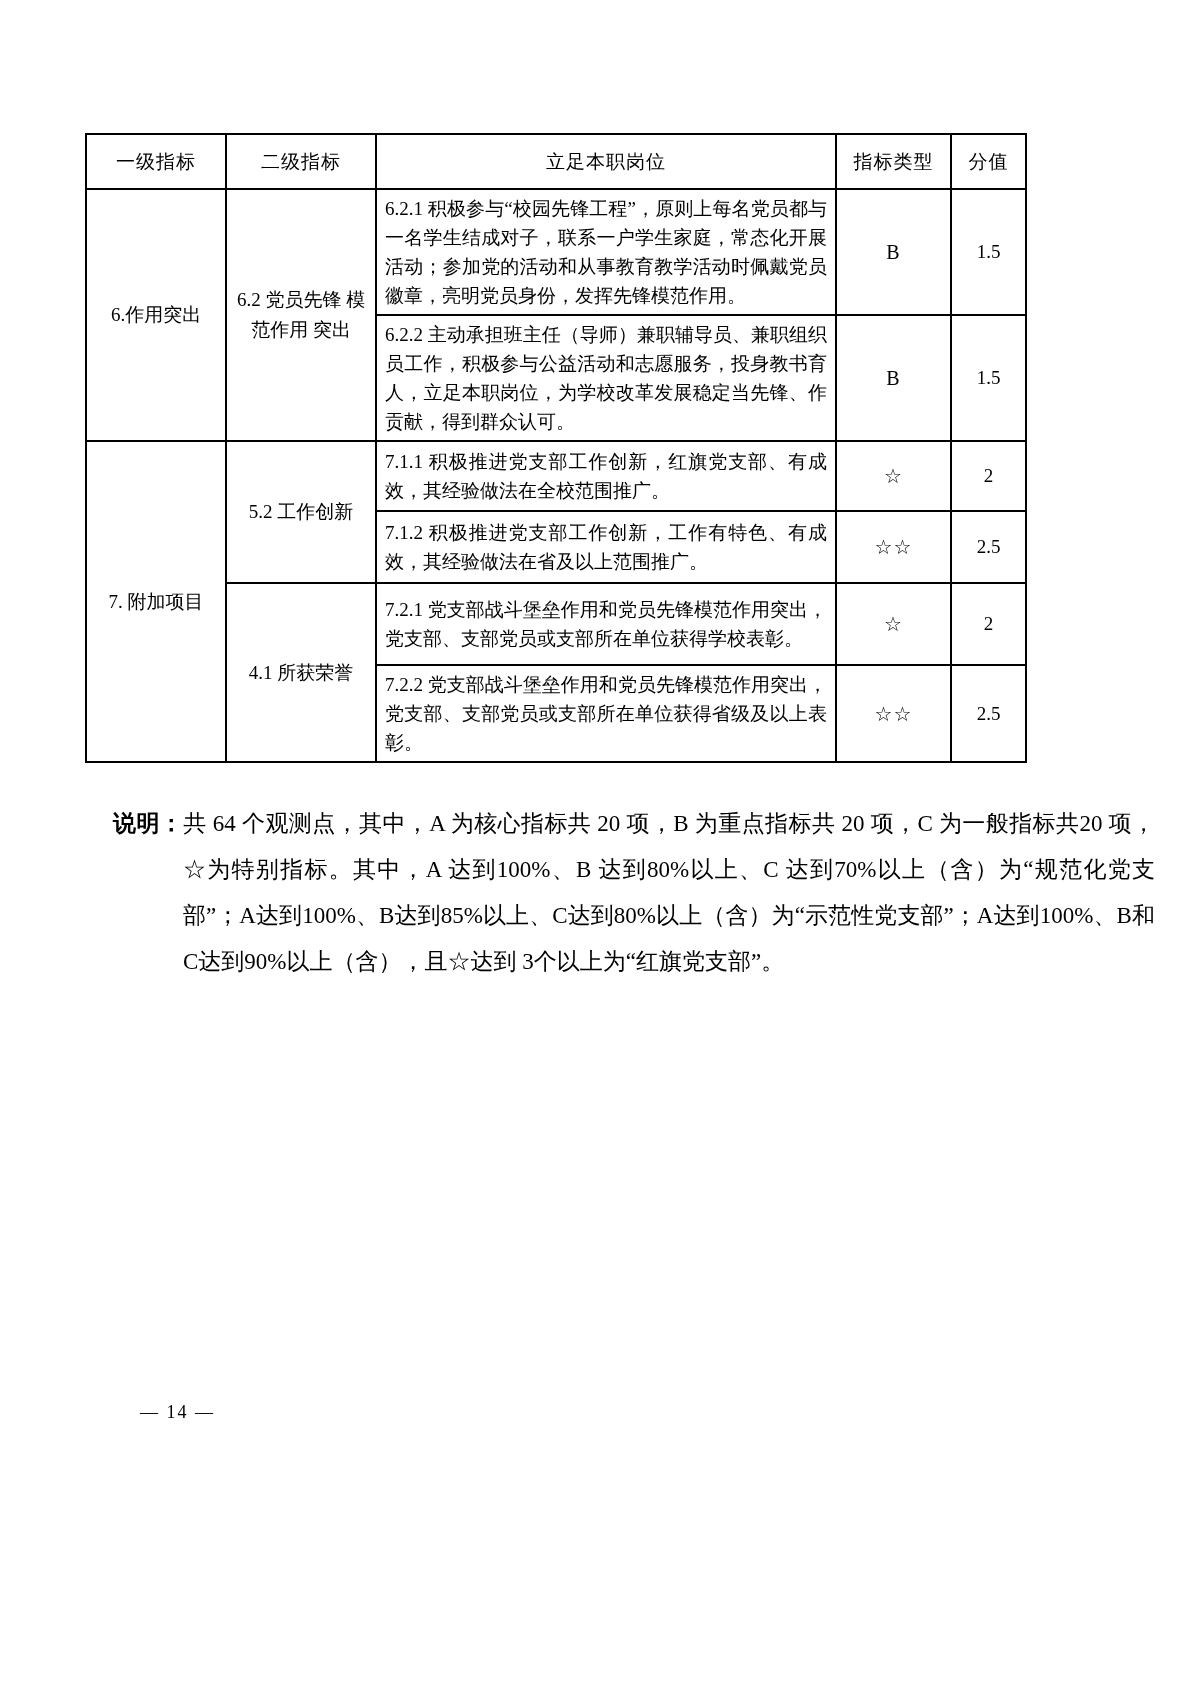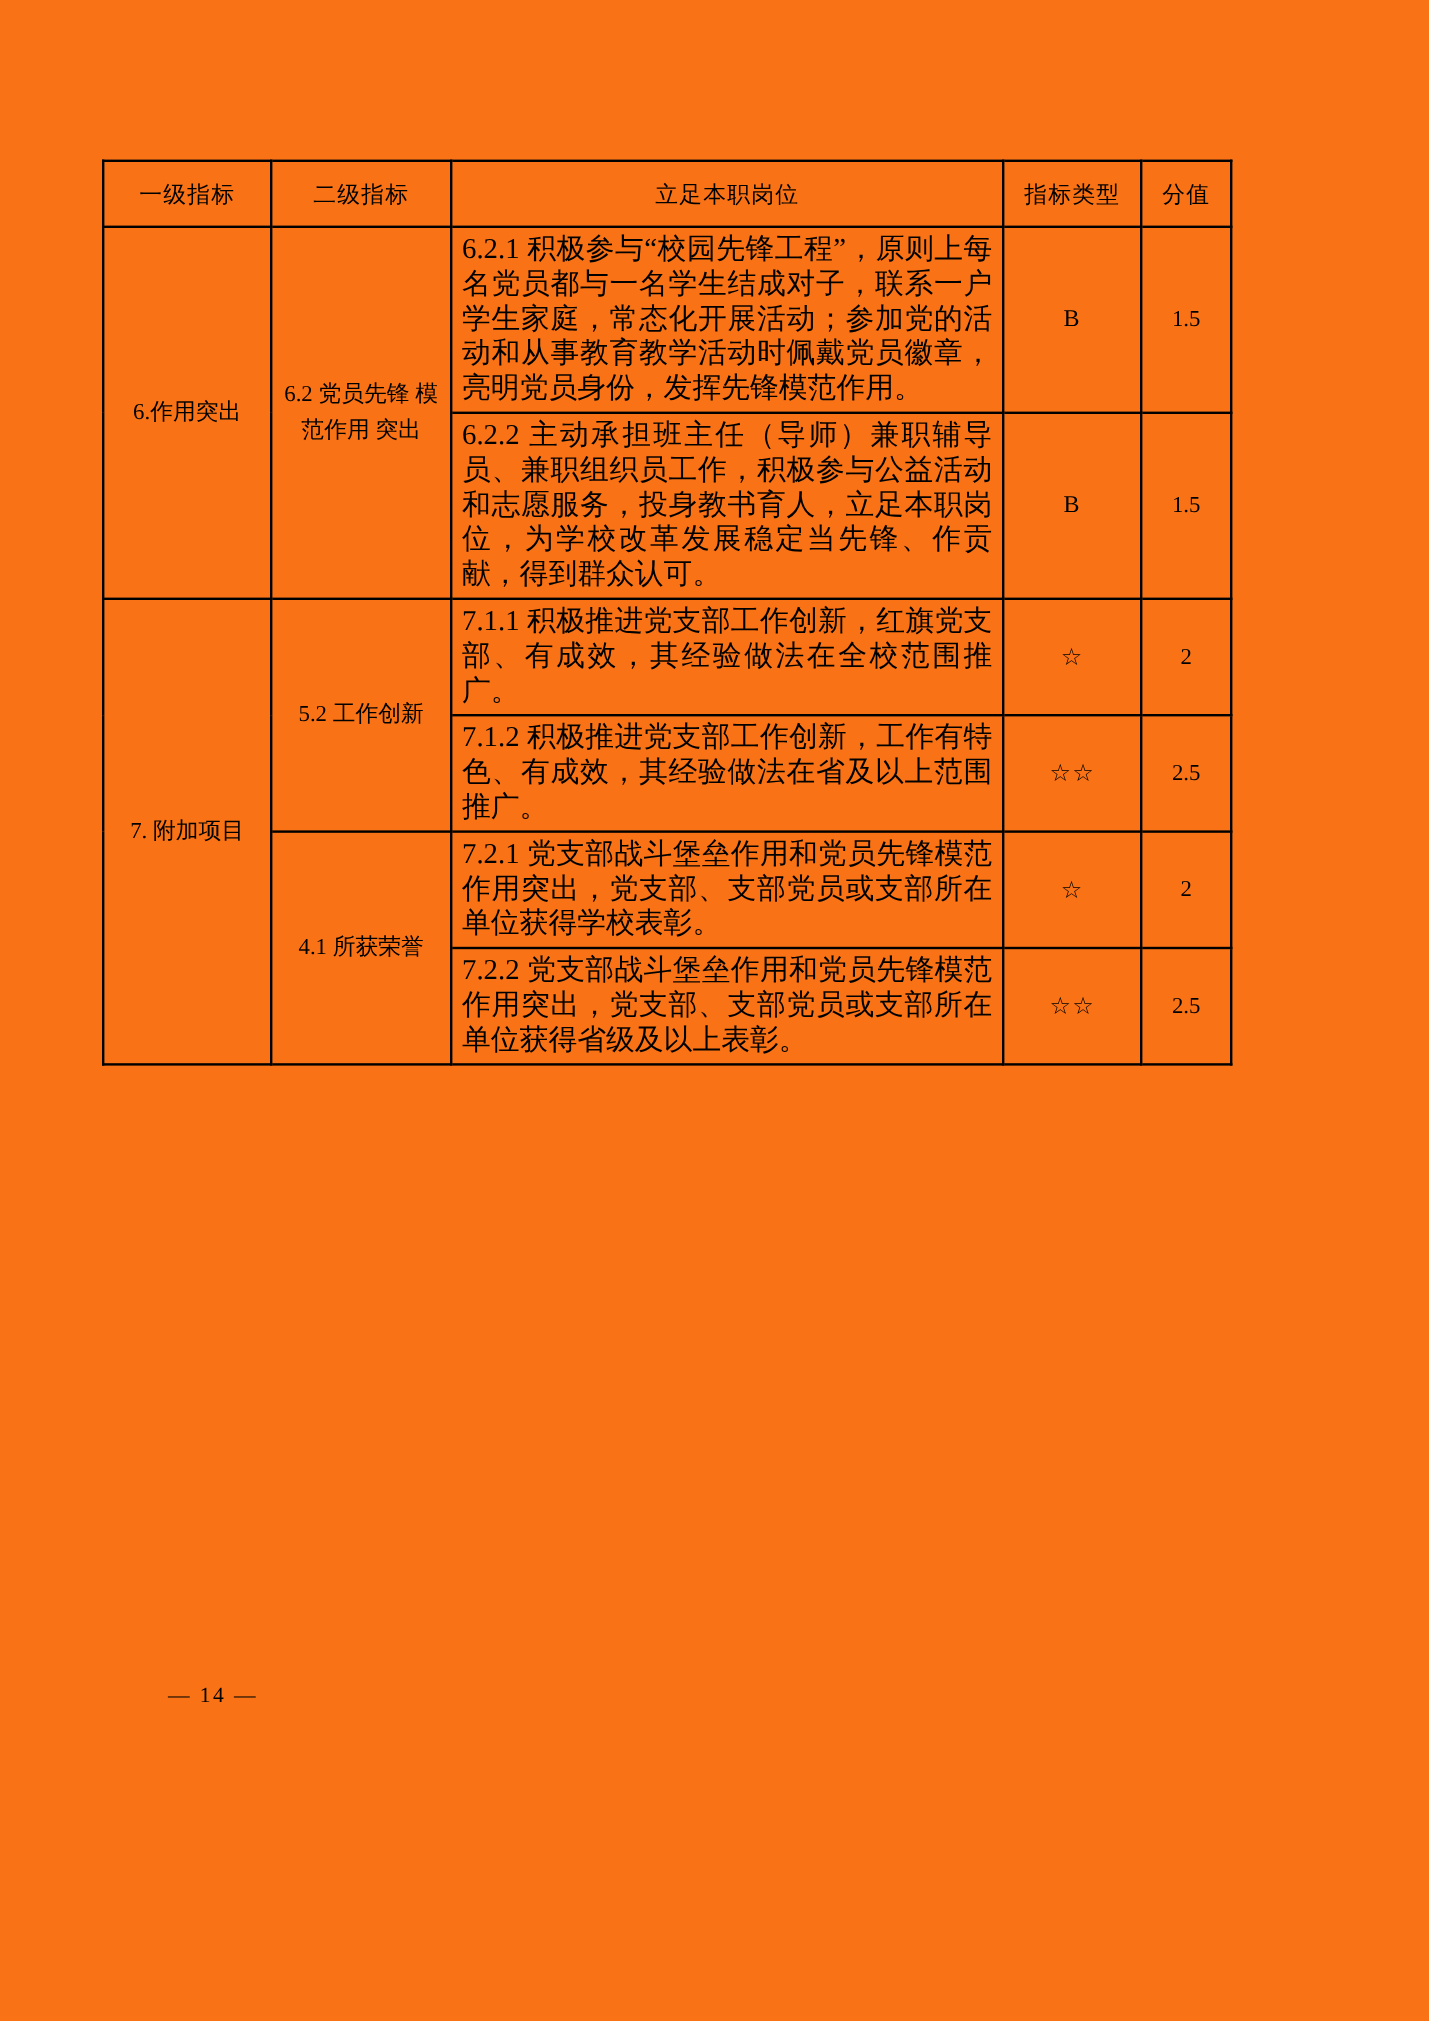--- a/index.html
+++ b/index.html
@@ -1,21 +1,21 @@
 <!DOCTYPE html>
 <html><head>
 <meta charset="utf-8">
 <style>
   html, body { margin: 0; padding: 0; background: #e8e8e8; }
   .page {
     position: relative;
     width: 1191px;
     height: 1684px;
     margin: 0 auto;
-    background: #f97316;
+    background: #ffffff;
     color: #000;
     font-family: "Liberation Serif", "DejaVu Serif", serif;
     overflow: hidden;
   }
   table.indicator-table {
     border-collapse: collapse;
     table-layout: fixed;
     position: absolute;
     left: 85px;
     top: 133px;
@@ -34,21 +34,21 @@
     text-align: center;
     letter-spacing: 1px;
   }
   td.level1-cell, td.level2-cell {
     text-align: center;
     font-size: 19px;
     line-height: 30px;
     padding: 4px 6px;
   }
   td.obs-cell {
-    font-size: 24px;
+    font-size: 19px;
     line-height: 29px;
     text-align: justify;
     padding: 8px 12px;
   }
   td.type-cell {
     text-align: center;
     font-size: 20px;
     letter-spacing: 1px;
   }
   td.score-cell {
@@ -140,16 +140,17 @@
         <td class="score-cell">2</td>
       </tr>
       <tr class="r-med4">
         <td class="obs-cell">7.2.2 党支部战斗堡垒作用和党员先锋模范作用突出，党支部、支部党员或支部所在单位获得省级及以上表彰。</td>
         <td class="type-cell">☆☆</td>
         <td class="score-cell">2.5</td>
       </tr>
     </tbody>
   </table>
 
+  <div class="note-block"><span class="note-label">说明：</span><span>共 64 个观测点，其中，A 为核心指标共 20 项，B 为重点指标共 20 项，C 为一般指标共20 项，☆为特别指标。其中，A 达到100%、B 达到80%以上、C 达到70%以上（含）为“规范化党支部”；A达到100%、B达到85%以上、C达到80%以上（含）为“示范性党支部”；A达到100%、B和C达到90%以上（含），且☆达到 3个以上为“红旗党支部”。</span></div>
 
   <div class="page-number">— 14 —</div>
 
 </div>
 
 </body></html>

